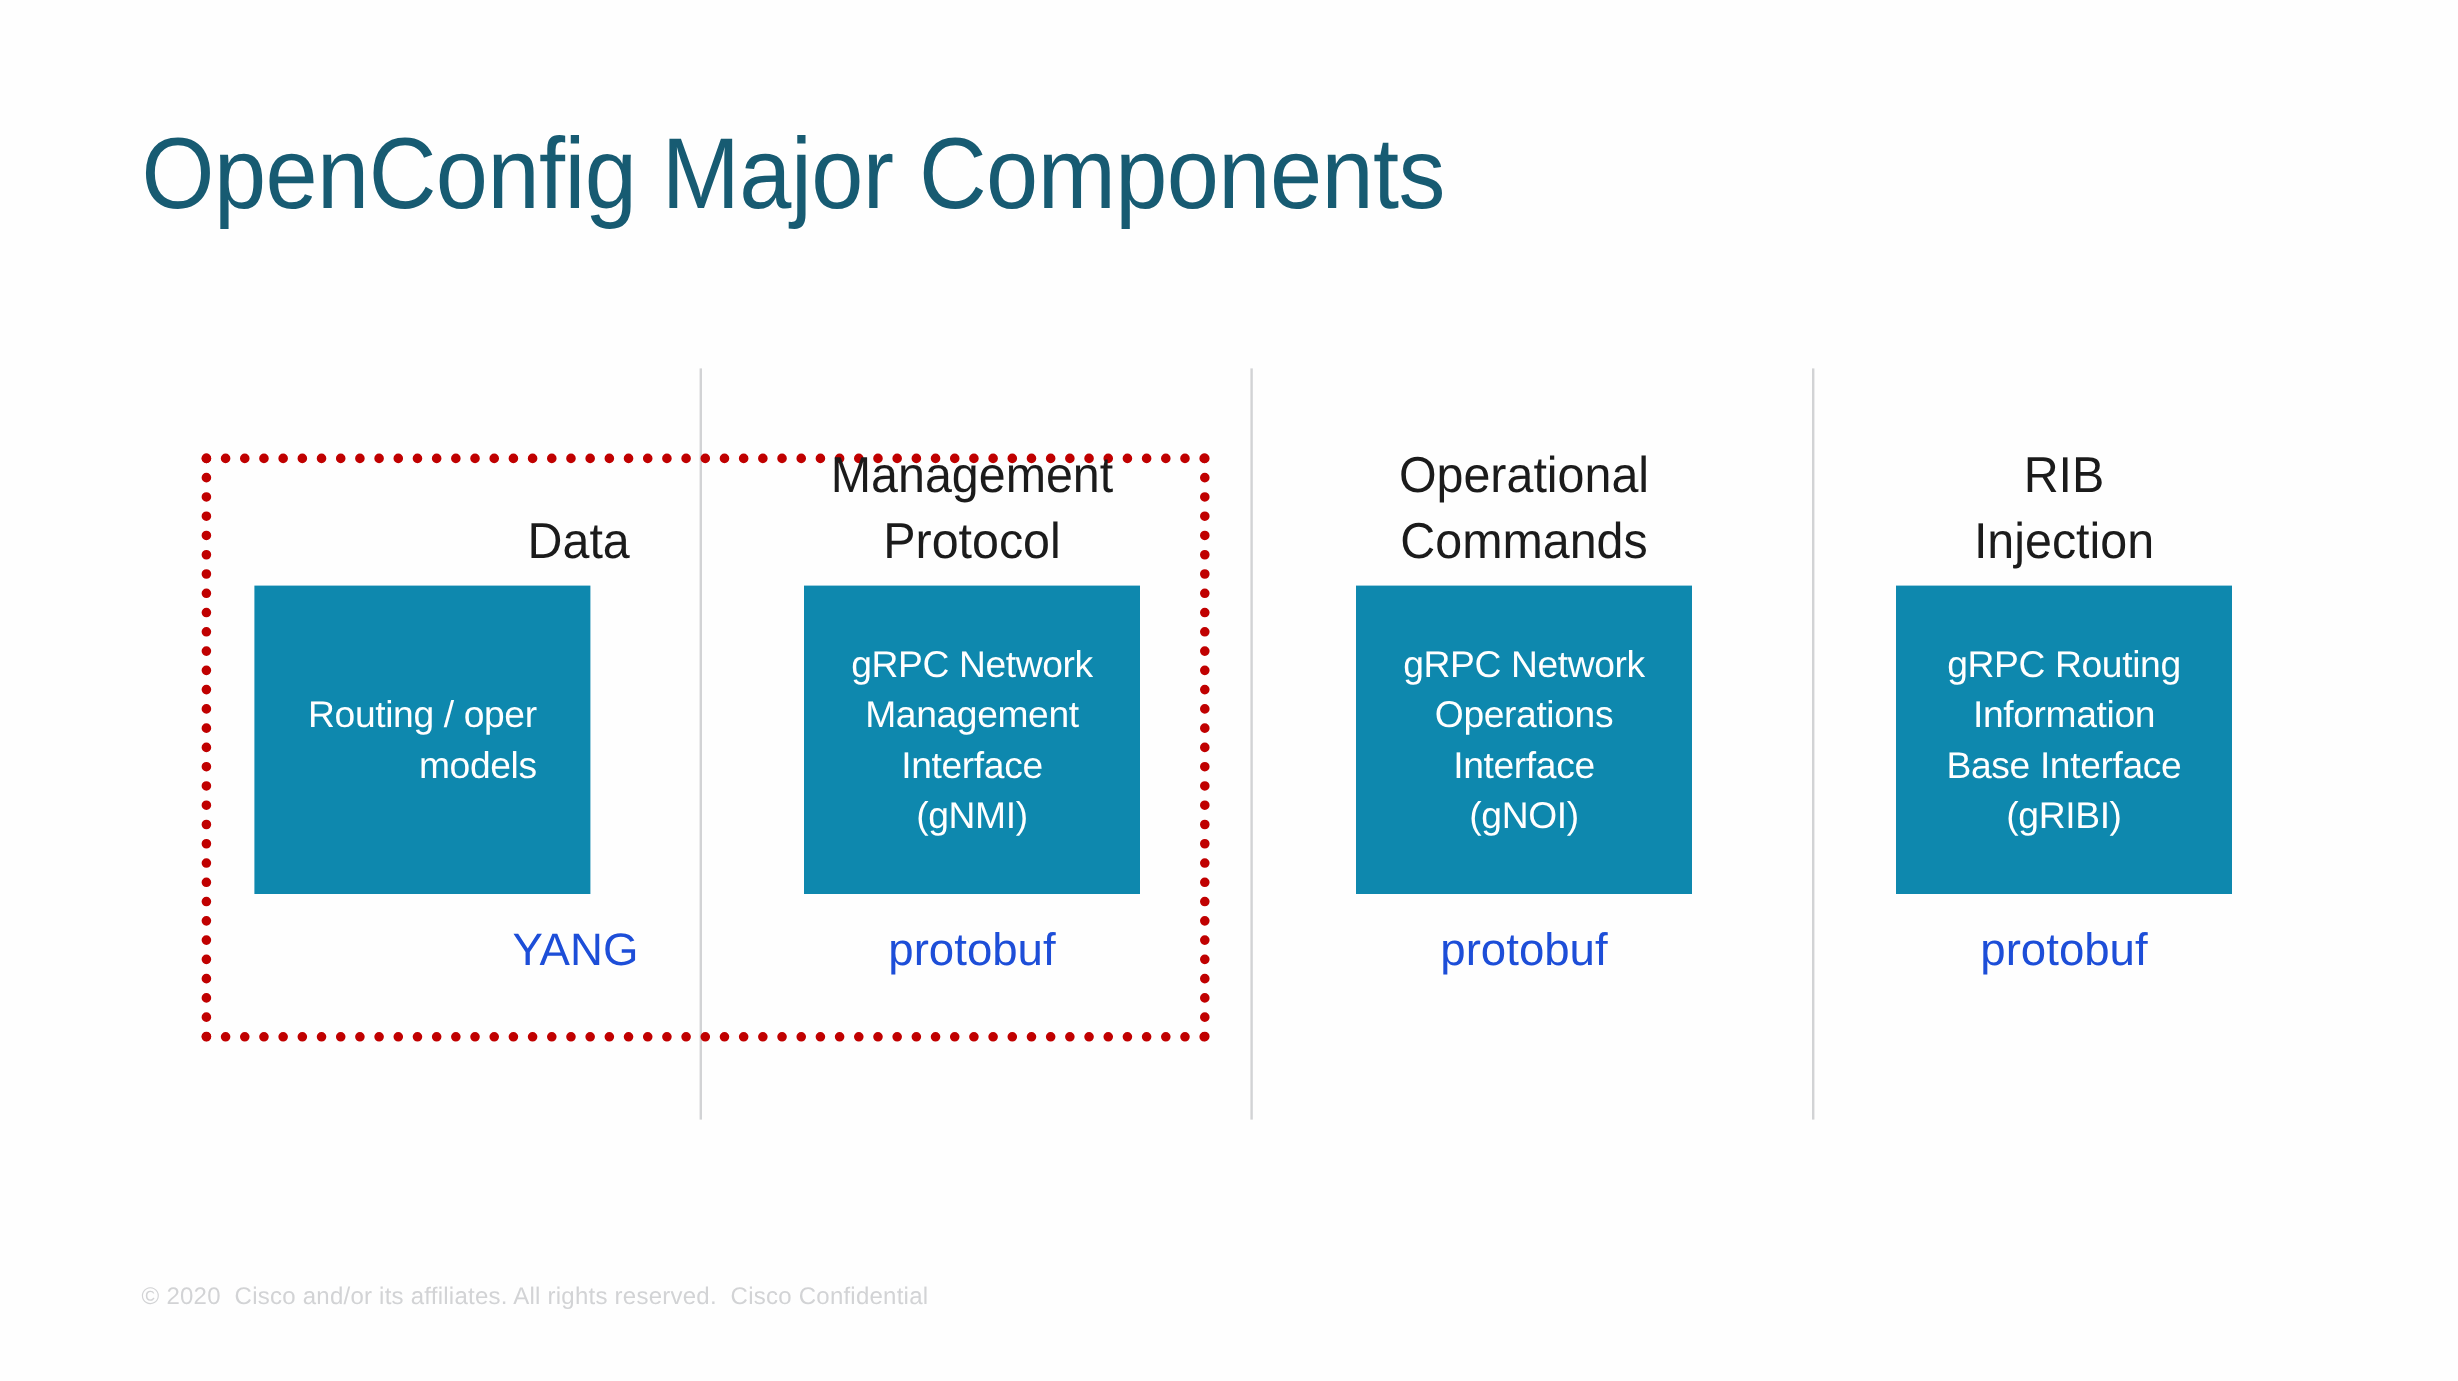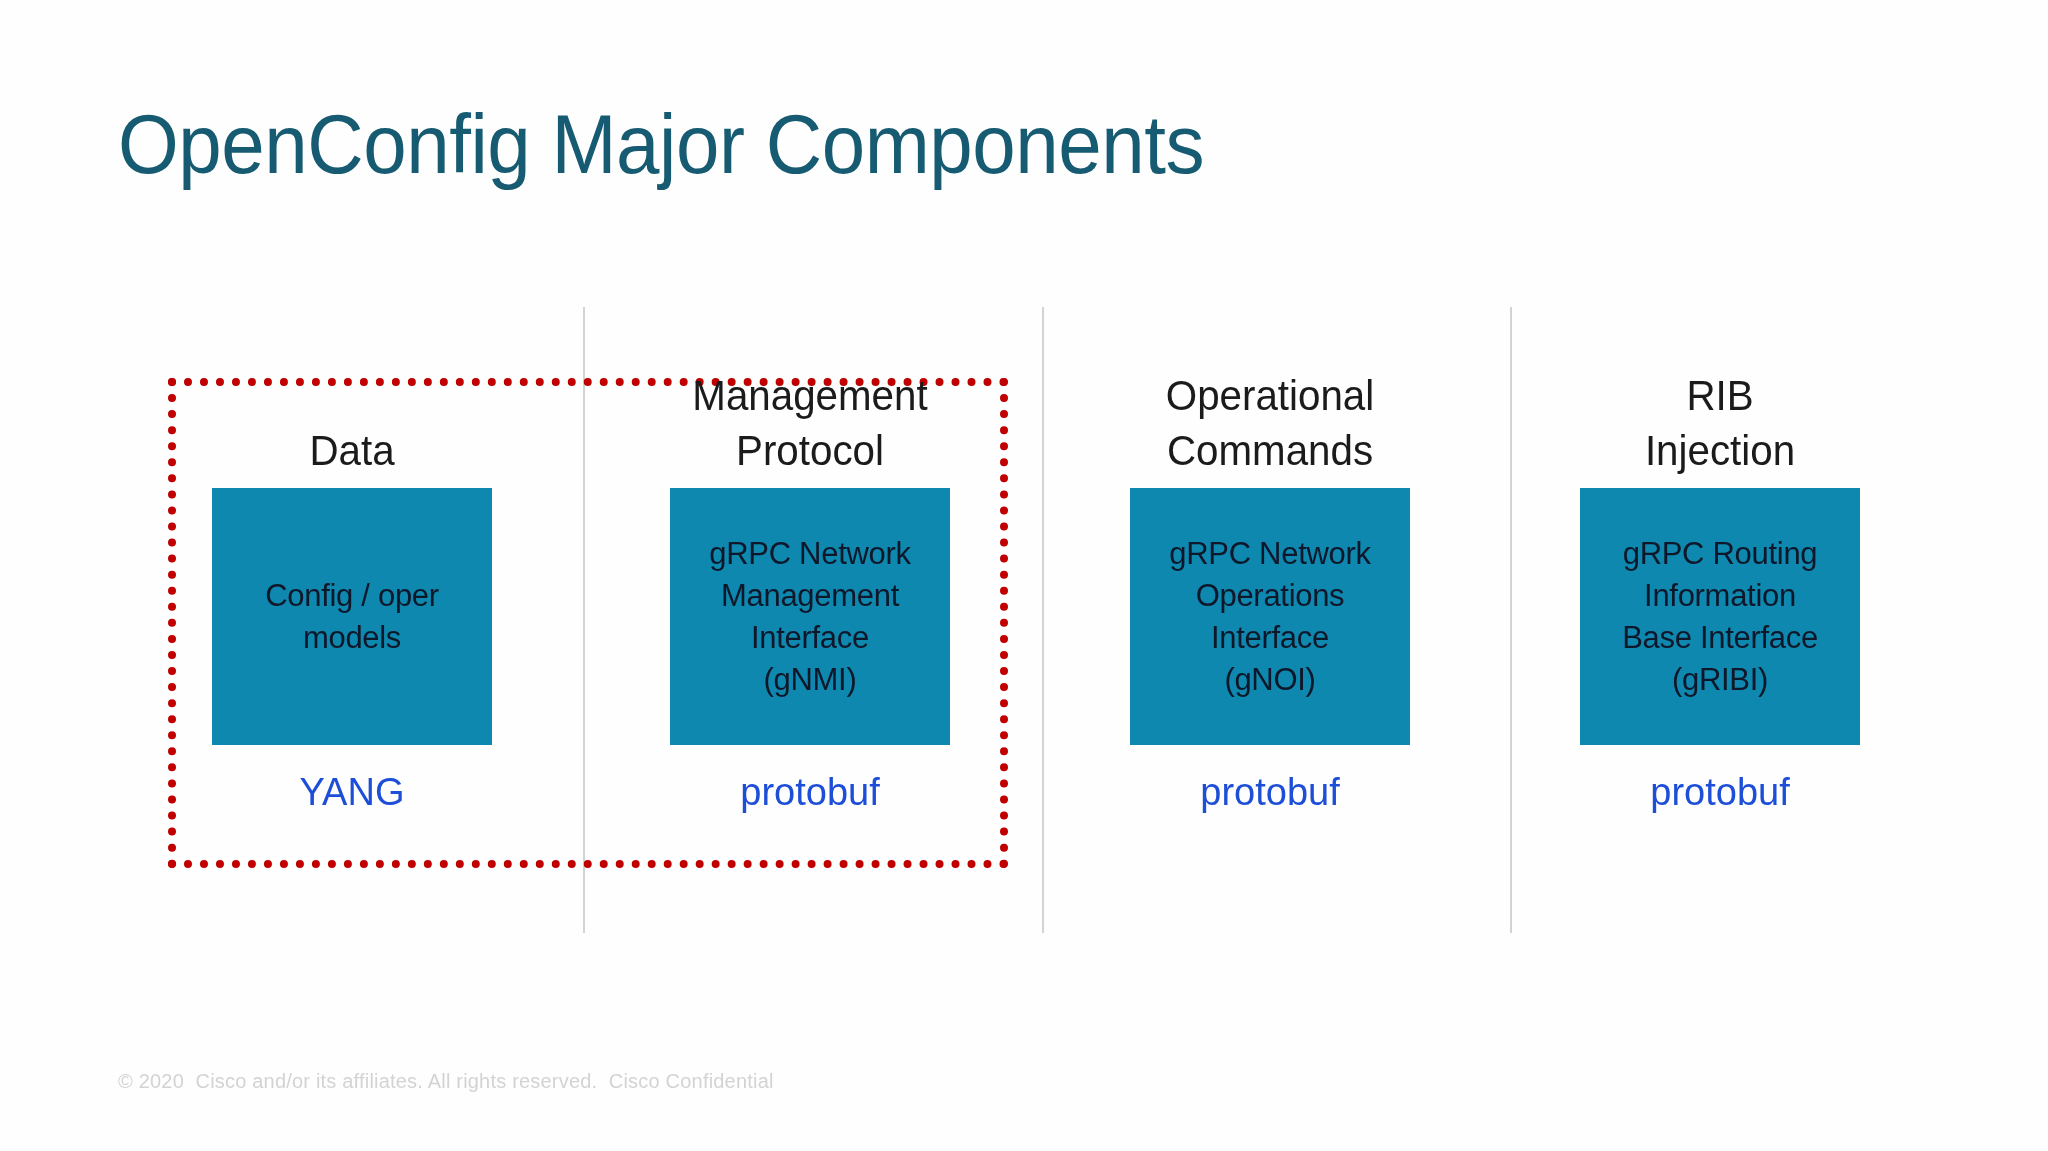--- a/index.html
+++ b/index.html
@@ -89,38 +89,38 @@
     height: 257px;
     background: #0e88ae;
     margin: 0 auto;
     display: flex;
     align-items: center;
     justify-content: center;
     box-sizing: border-box;
   }
 
   .col-box-text {
-    color: #0f172a;
+    color: #ffffff;
     font-size: 31px;
     line-height: 42px;
     white-space: pre-line;
     padding: 0 6px;
     letter-spacing: -0.3px;
   }
 
   .col-footer {
     margin-top: 24px;
     font-size: 38px;
     line-height: 46px;
     color: #1d4ed8;
     font-weight: 400;
   }
 
   
-  #col-0 { left: 172px; }
+  #col-0 { left: 172px; text-align: right; }
   #col-1 { left: 630px; }
   #col-2 { left: 1090px; }
   #col-3 { left: 1540px; }
 
   
   #col-0 .col-heading { margin-top: 55px; }
   #col-3 .col-heading { margin-top: 0; }
 
   
   .slide-footer {
@@ -145,21 +145,21 @@
   <div class="divider" style="left:1042px"></div>
   <div class="divider" style="left:1510px"></div>
 
   <div class="highlight-frame"></div>
 
   <div class="columns">
 
     <div class="column" id="col-0">
       <div class="col-heading">Data</div>
       <div class="col-box">
-        <div class="col-box-text">Config / oper
+        <div class="col-box-text">Routing / oper
 models</div>
       </div>
       <div class="col-footer">YANG</div>
     </div>
 
     <div class="column" id="col-1">
       <div class="col-heading">Management
 Protocol</div>
       <div class="col-box">
         <div class="col-box-text">gRPC Network

